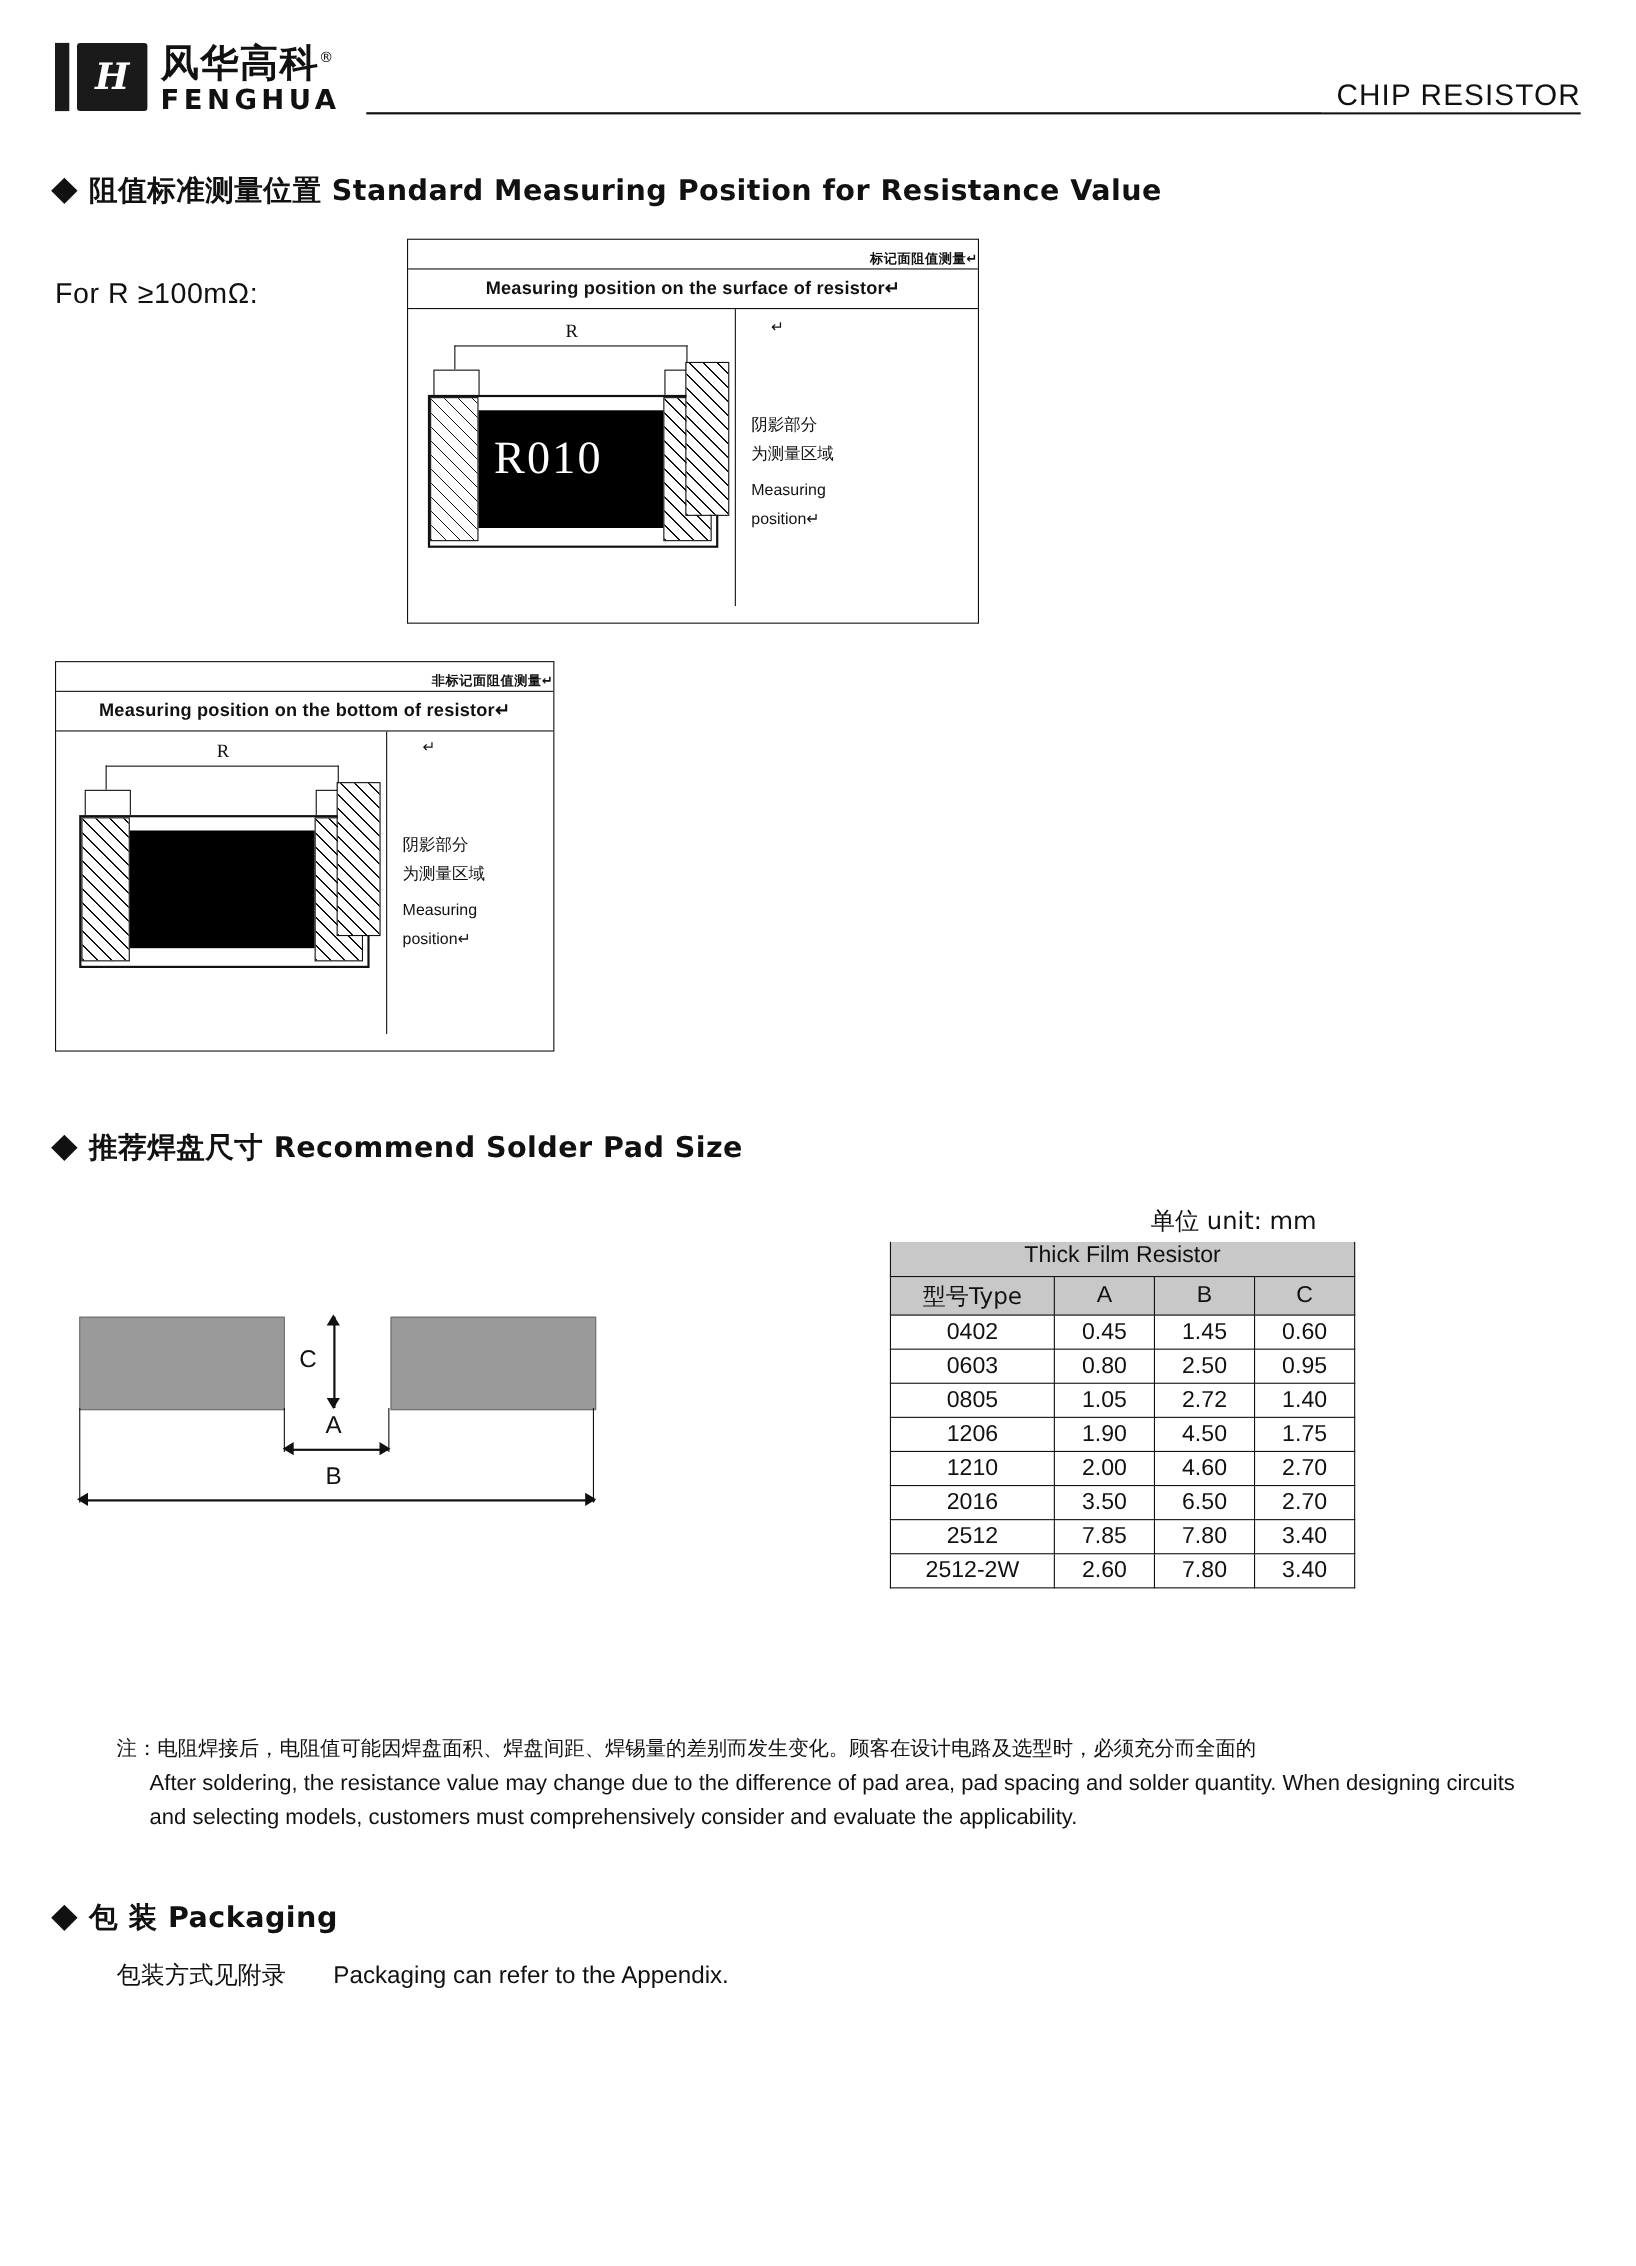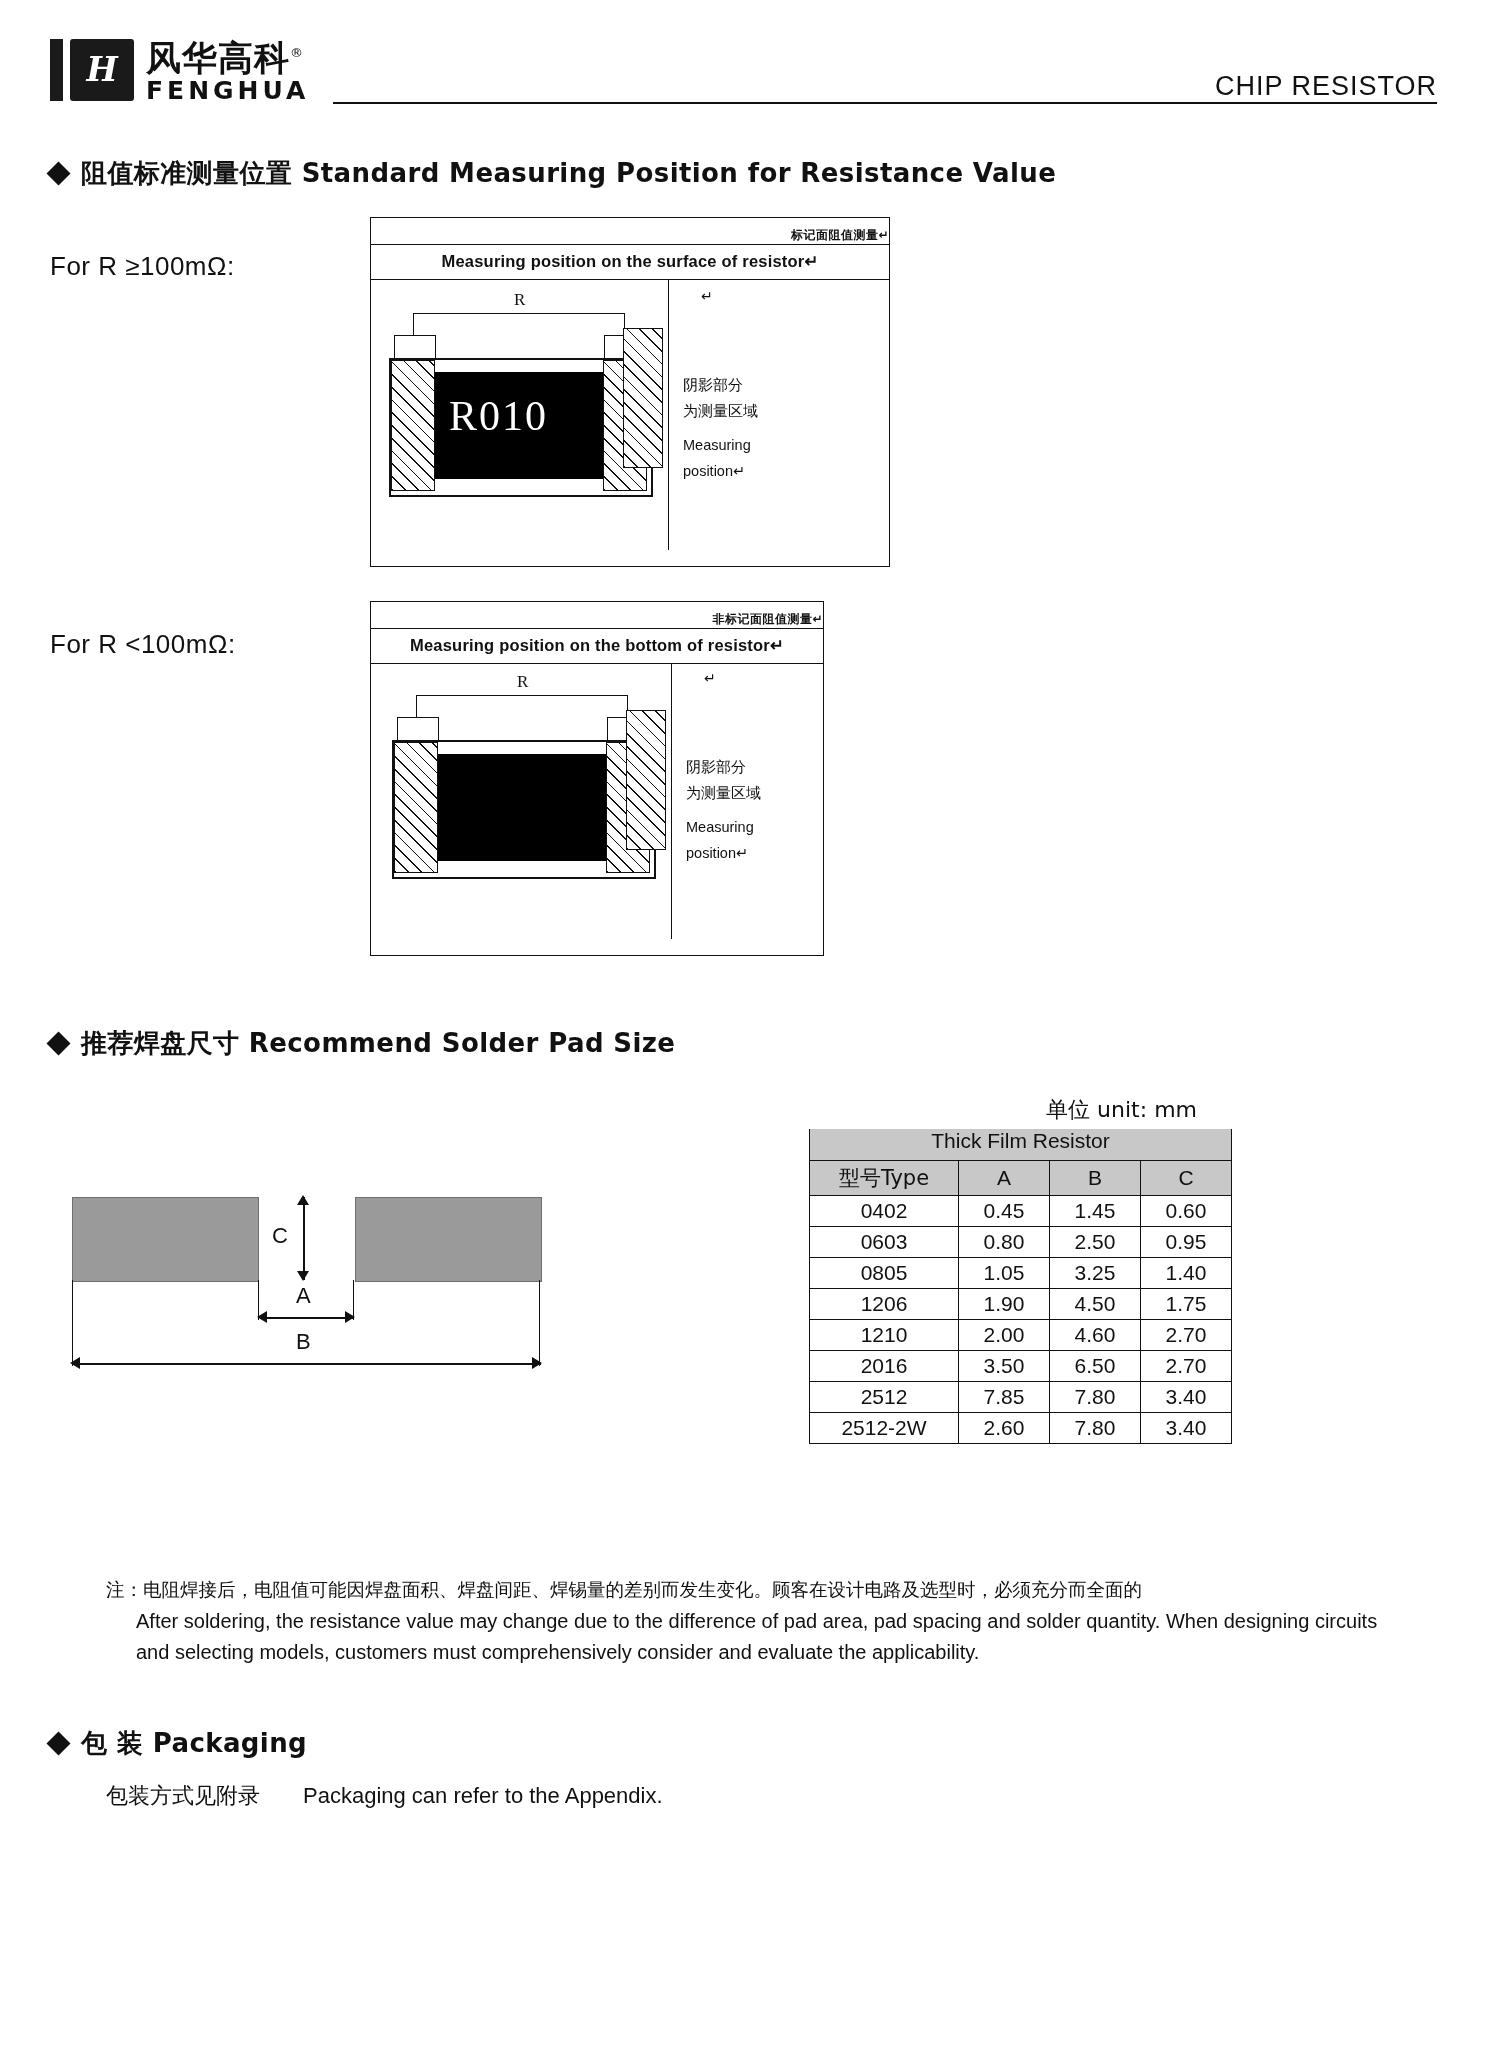--- a/index.html
+++ b/index.html
@@ -397,21 +397,20 @@
         <div class="hatch" style="position:absolute; left:252px; top:48px; width:40px; height:140px; margin-left:0;"></div>
         <div class="side-note" style="left:312px; top:92px;">阴影部分</div>
         <div class="side-note" style="left:312px; top:118px;">为测量区域</div>
         <div class="side-note-en" style="left:312px; top:152px;">Measuring</div>
         <div class="side-note-en" style="left:312px; top:178px;">position↵</div>
       </div>
     </div>
   </div>
 
   <div class="meas-row second" style="margin-top:34px;">
-    <div class="meas-label second">For R &lt;100mΩ:</div>
     <div class="fig fig2">
       <div class="fig-title-cn">非标记面阻值测量↵</div>
       <div class="fig-hr"></div>
       <div class="fig-title-en">Measuring position on the bottom of resistor↵</div>
       <div class="fig-hr"></div>
       <div class="fig-body">
         <div class="fig-vline" style="left:300px;"></div>
 
         <div class="r-label" style="left:146px; top:8px;">R</div>
         <div style="position:absolute; left:45px; top:31px; width:212px; height:0; border-top:1.5px solid #111;"></div>
@@ -487,21 +486,21 @@
       </tr>
       <tr>
         <td>0603</td>
         <td>0.80</td>
         <td>2.50</td>
         <td>0.95</td>
       </tr>
       <tr>
         <td>0805</td>
         <td>1.05</td>
-        <td>3.25</td>
+        <td>2.72</td>
         <td>1.40</td>
       </tr>
       <tr>
         <td>1206</td>
         <td>1.90</td>
         <td>4.50</td>
         <td>1.75</td>
       </tr>
       <tr>
         <td>1210</td>

